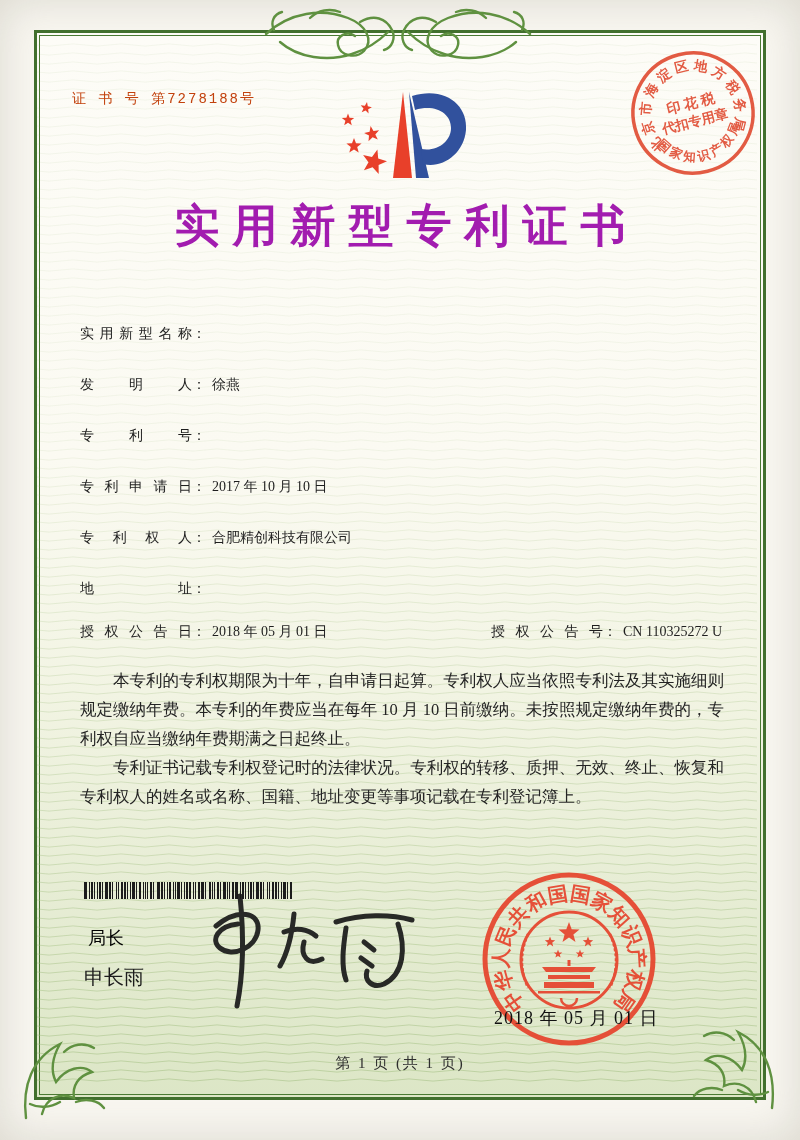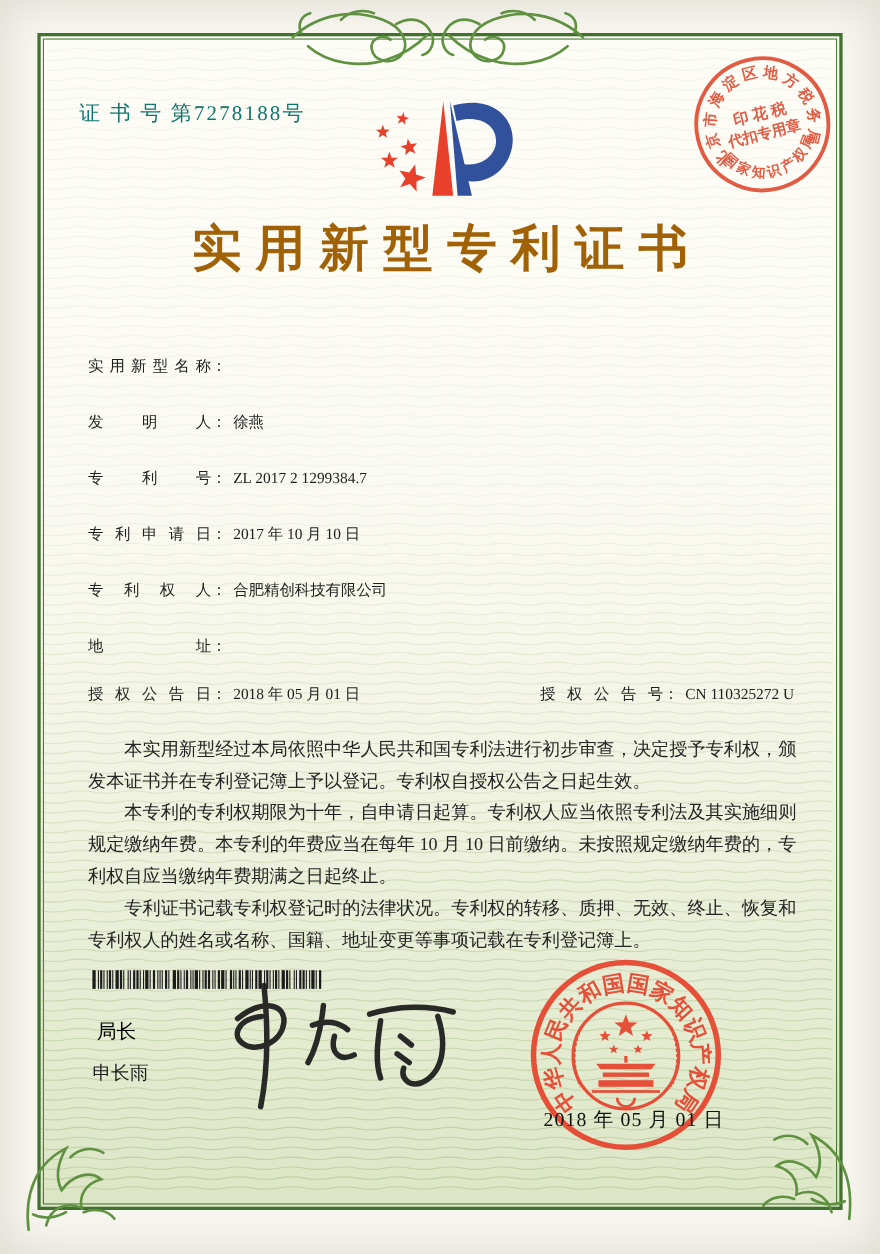--- a/index.html
+++ b/index.html
@@ -16,42 +16,42 @@
   .frame{
     position:absolute;left:34px;top:30px;width:726px;height:1064px;
     border:3px solid #42702e;
     background:linear-gradient(180deg,#fdfcf7 0%,#fbfaf2 40%,#f2f4e3 62%,#e7edd5 80%,#dce6c6 100%);
   }
   .frame-inner{
     position:absolute;inset:2px;border:1px solid #4a7a33;pointer-events:none;
   }
   #waves{position:absolute;left:37px;top:33px;z-index:0;}
   .content{position:absolute;inset:0;z-index:2;}
-  .cert-no{position:absolute;left:72px;top:90px;font-size:19px;letter-spacing:2px;color:#0f766e;}
+  .cert-no{position:absolute;left:72px;top:90px;font-size:14px;letter-spacing:2px;color:#c2410c;font-family:Liberation Mono, monospace;}
   .logo{position:absolute;left:330px;top:84px;}
   .title{
     position:absolute;top:196px;left:0;width:100%;text-align:center;
     font-size:45px;font-weight:700;letter-spacing:13px;padding-left:13px;
-    box-sizing:border-box;color:#a16207;
+    box-sizing:border-box;color:#a21caf;
   }
   .fields{position:absolute;left:80px;top:320px;width:642px;font-size:14px;line-height:27px;color:#1e1e1e;}
   .frow{display:flex;margin-bottom:24px;align-items:flex-start;}
   .frow.address{margin-bottom:16px;}
   .frow.grant{margin-bottom:12px;justify-content:space-between;margin-top:8px;}
   .flabel{display:inline-block;width:112px;text-align:justify;text-align-last:justify;white-space:nowrap;flex:none;}
   .fcolon{flex:none;margin-right:6px;}
   .fval{flex:1;white-space:pre-line;}
   .g-part{display:flex;}
   .g-part .fval{flex:none;white-space:nowrap;}
   .paras{position:absolute;left:80px;top:666px;width:644px;}
   .paras p{margin:0;font-size:16.5px;line-height:29px;text-indent:2em;text-align:justify;color:#242424;}
   .barcode{position:absolute;left:84px;top:882px;height:17px;display:flex;align-items:stretch;}
   .barcode span{display:block;background:#1c1c1c;}
   .sig-title{position:absolute;left:88px;top:926px;font-size:18px;font-family:"Liberation Sans","DejaVu Sans",sans-serif;color:#000000;}
-  .sig-name{position:absolute;left:84px;top:964px;font-size:17px;font-family:"Liberation Sans","DejaVu Sans",sans-serif;color:#1c1c1c;}
+  .sig-name{position:absolute;left:84px;top:964px;font-size:20px;font-family:"Liberation Sans","DejaVu Sans",sans-serif;color:#1c1c1c;}
   .signature{position:absolute;left:188px;top:886px;z-index:4;}
   .office-seal{position:absolute;left:480px;top:870px;z-index:3;opacity:.92;}
   .seal-date{position:absolute;left:494px;top:1006px;font-size:18px;letter-spacing:1px;color:#111;z-index:4;}
   .footer{position:absolute;left:0;top:1054px;width:100%;text-align:center;font-size:15px;letter-spacing:2px;color:#2e2e2e;}
   .tax-stamp{position:absolute;left:618px;top:38px;opacity:.9;z-index:3;}
   .ornament{position:absolute;z-index:1;}
   .orn-top{left:260px;top:4px;}
   .orn-bl{left:16px;top:1034px;}
   .orn-br{left:688px;top:1020px;}
 </style>
@@ -232,21 +232,20 @@
           <span class="fcolon">：</span>
       </div>
       <div class="frow">
         <span class="flabel">发明人</span>
           <span class="fcolon">：</span>
           <span class="fval">徐燕</span>
       </div>
       <div class="frow">
         <span class="flabel">专利号</span>
           <span class="fcolon">：</span>
-          <span class="fval">ZL 2017 2 1299384.7</span>
       </div>
       <div class="frow">
         <span class="flabel">专利申请日</span>
           <span class="fcolon">：</span>
           <span class="fval">2017 年 10 月 10 日</span>
       </div>
       <div class="frow">
         <span class="flabel">专利权人</span>
           <span class="fcolon">：</span>
           <span class="fval">合肥精创科技有限公司</span>
@@ -263,21 +262,20 @@
         </div>
         <div class="g-part">
           <span class="flabel">授权公告号</span>
             <span class="fcolon">：</span>
             <span class="fval">CN 110325272 U</span>
         </div>
       </div>
     </div>
 
     <div class="paras">
-      <p>本实用新型经过本局依照中华人民共和国专利法进行初步审查，决定授予专利权，颁发本证书并在专利登记簿上予以登记。专利权自授权公告之日起生效。</p>
       <p>本专利的专利权期限为十年，自申请日起算。专利权人应当依照专利法及其实施细则规定缴纳年费。本专利的年费应当在每年 10 月 10 日前缴纳。未按照规定缴纳年费的，专利权自应当缴纳年费期满之日起终止。</p>
       <p>专利证书记载专利权登记时的法律状况。专利权的转移、质押、无效、终止、恢复和专利权人的姓名或名称、国籍、地址变更等事项记载在专利登记簿上。</p>
     </div>
 
     <div class="barcode" id="barcode">
         <span style="width: 3px; margin-right: 2px;"></span>
         <span style="width: 1px; margin-right: 1px;"></span>
         <span style="width: 2px; margin-right: 1px;"></span>
         <span style="width: 1px; margin-right: 2px;"></span>
         <span style="width: 1px; margin-right: 1px;"></span>
@@ -419,14 +417,15 @@
           <text x="60.8" y="117.7" transform="rotate(18.3 60.8 117.7)" font-size="12.5" fill="#e04a30" text-anchor="middle" dominant-baseline="middle" font-weight="bold" font-family="&quot;Liberation Serif&quot;,&quot;DejaVu Serif&quot;,serif">知</text>
           <text x="75.0" y="120.0" transform="rotate(0.0 75.0 120.0)" font-size="12.5" fill="#e04a30" text-anchor="middle" dominant-baseline="middle" font-weight="bold" font-family="&quot;Liberation Serif&quot;,&quot;DejaVu Serif&quot;,serif">识</text>
           <text x="89.2" y="117.7" transform="rotate(-18.3 89.2 117.7)" font-size="12.5" fill="#e04a30" text-anchor="middle" dominant-baseline="middle" font-weight="bold" font-family="&quot;Liberation Serif&quot;,&quot;DejaVu Serif&quot;,serif">产</text>
           <text x="101.9" y="111.1" transform="rotate(-36.7 101.9 111.1)" font-size="12.5" fill="#e04a30" text-anchor="middle" dominant-baseline="middle" font-weight="bold" font-family="&quot;Liberation Serif&quot;,&quot;DejaVu Serif&quot;,serif">权</text>
           <text x="111.9" y="100.8" transform="rotate(-55.0 111.9 100.8)" font-size="12.5" fill="#e04a30" text-anchor="middle" dominant-baseline="middle" font-weight="bold" font-family="&quot;Liberation Serif&quot;,&quot;DejaVu Serif&quot;,serif">局</text>
           <text x="75" y="70" font-size="14" fill="#e04a30" text-anchor="middle" font-weight="bold" font-family="&quot;Liberation Serif&quot;,&quot;DejaVu Serif&quot;,serif">印 花 税</text>
           <text x="75" y="88" font-size="13.5" fill="#e04a30" text-anchor="middle" font-weight="bold" font-family="&quot;Liberation Serif&quot;,&quot;DejaVu Serif&quot;,serif">代扣专用章</text>
         </g>
     </svg>
 
+    <div class="footer">第 1 页 (共 1 页)</div>
   </div>
 </div>
 
 </body></html>

